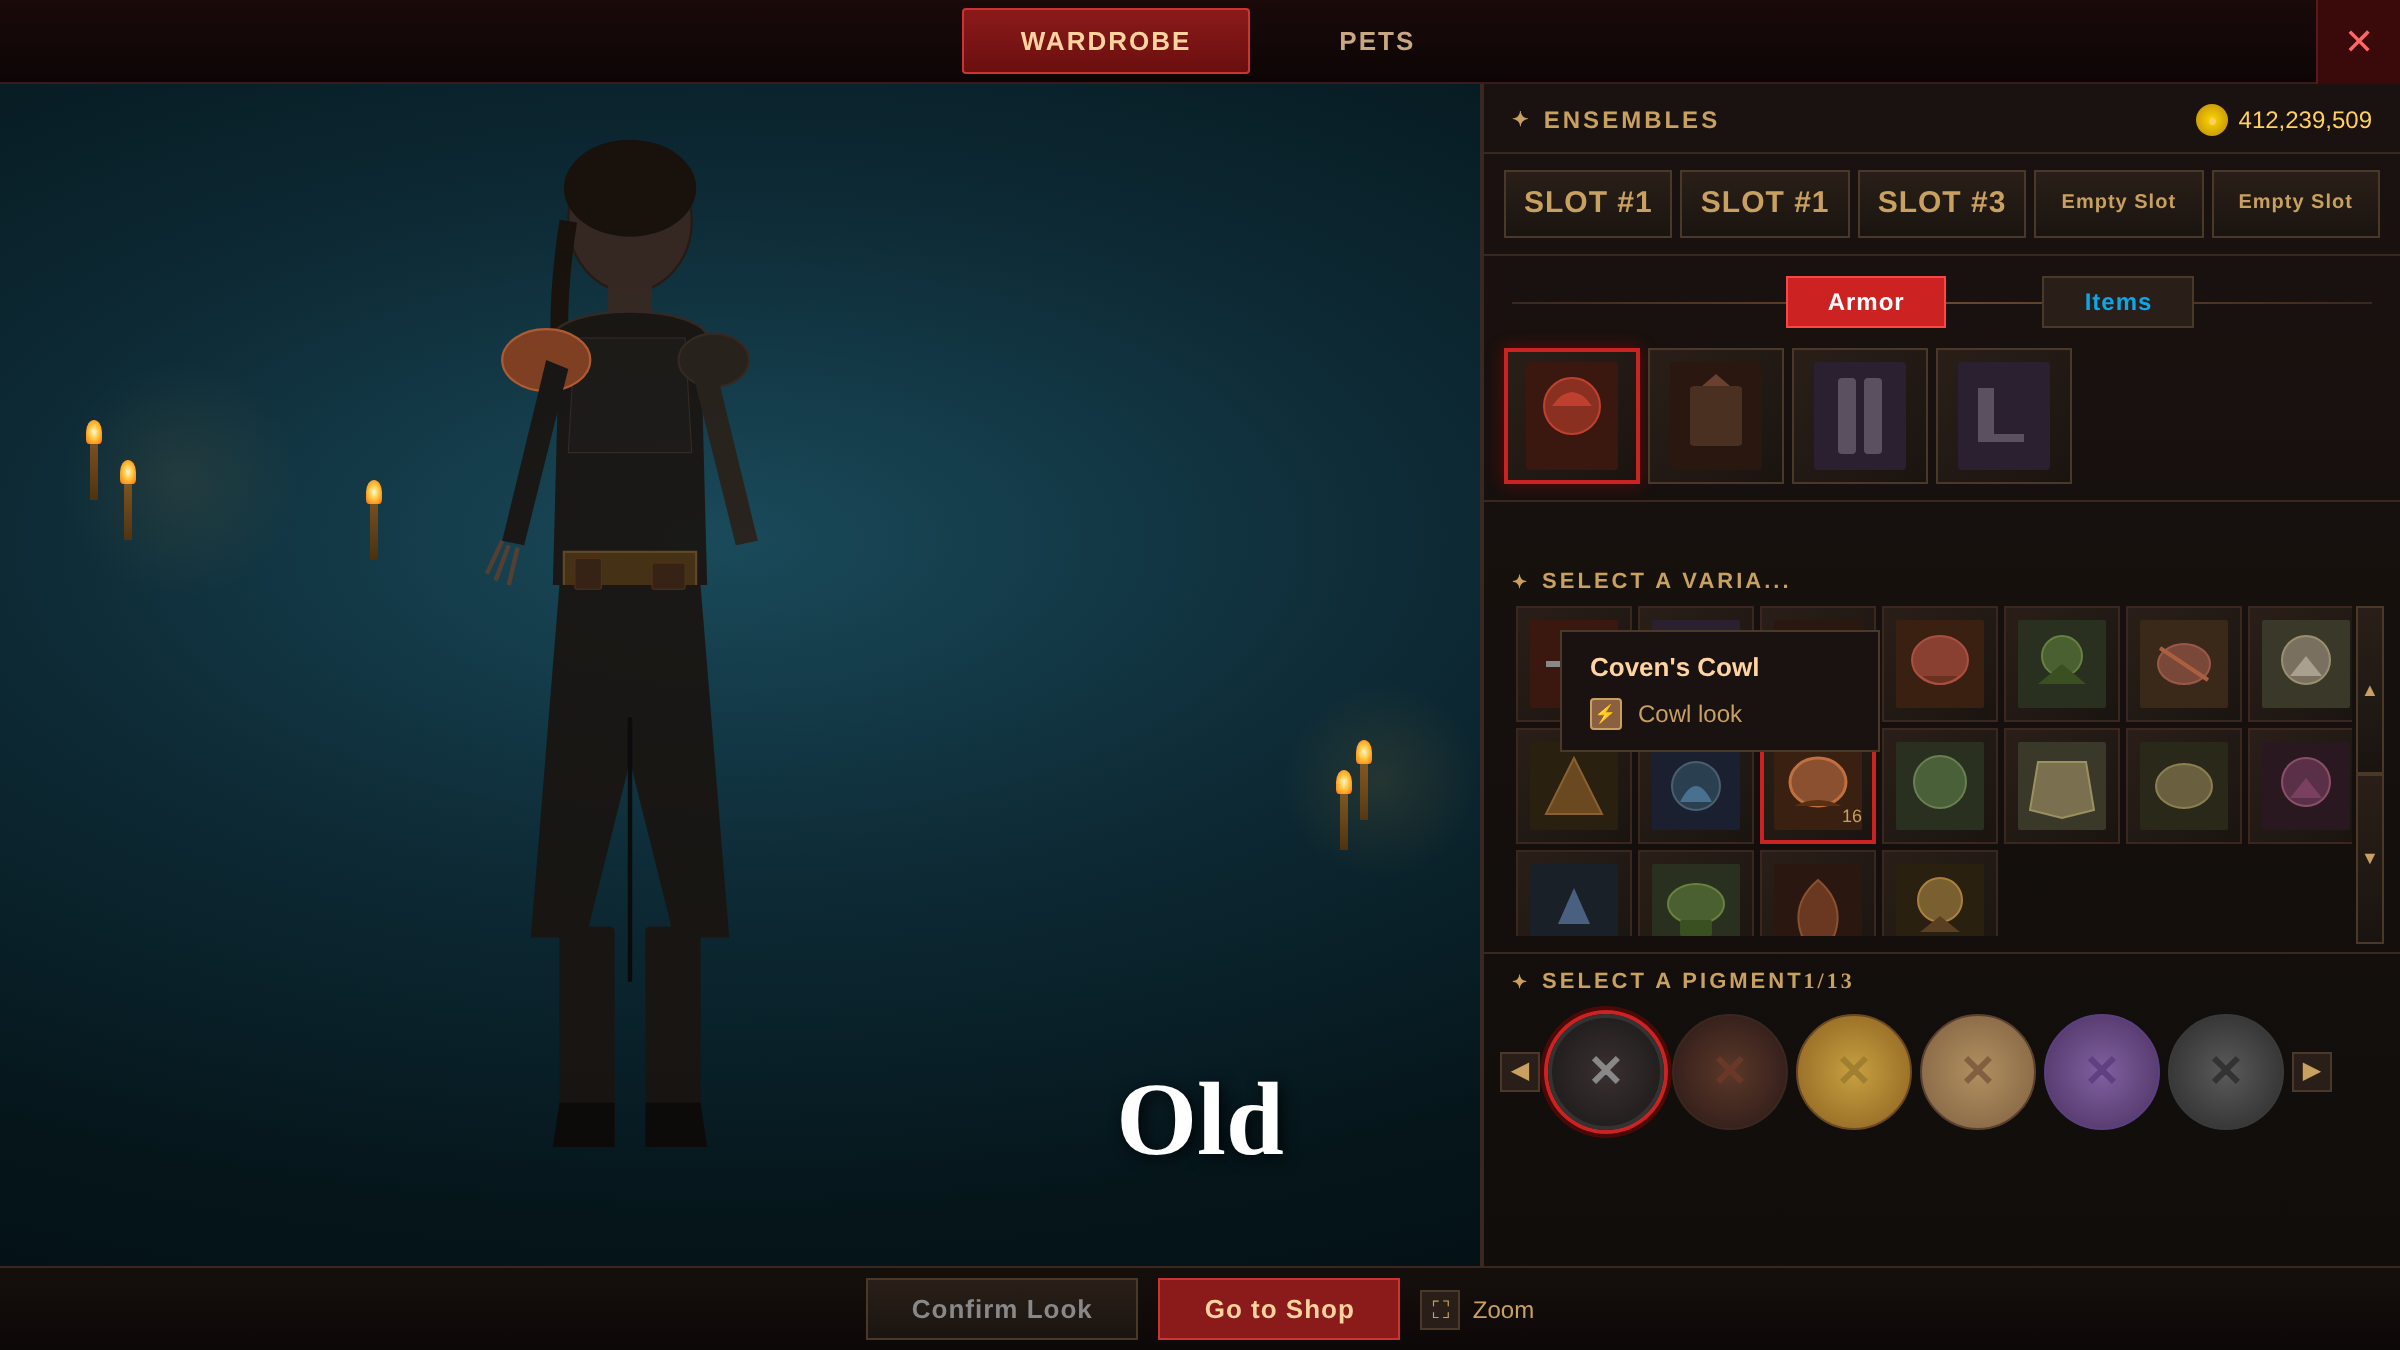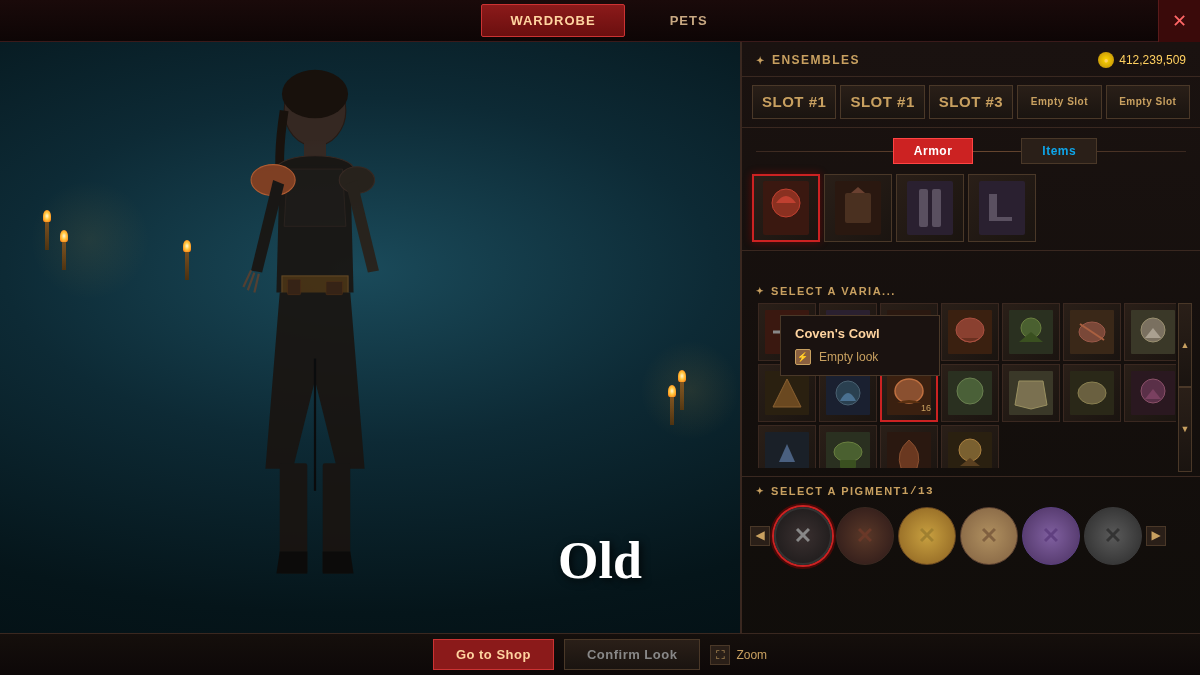--- a/index.html
+++ b/index.html
@@ -369,21 +369,21 @@
     }
 
     #pigment-header-left::before {
       content: '✦';
       font-size: 9px;
     }
 
     #pigment-count {
       color: #c8a060;
       font-size: 11px;
-      font-family: Liberation Mono, monospace;
+      font-family: Liberation Serif, serif;
     }
 
     
     #pigment-row {
       display: flex;
       align-items: center;
       gap: 4px;
       padding: 4px 8px;
     }
 
@@ -830,24 +830,24 @@
 
     <div class="pigment-arrow">▶</div>
   </div>
 
 </div>
 
 <div id="tooltip">
   <div id="tooltip-title">Coven's Cowl</div>
   <div id="tooltip-apply">
     <div id="tooltip-icon">⚡</div>
-    <span>Empty look</span>
+    <span>Cowl look</span>
   </div>
 </div>
 
 <div id="bottom-bar">
+  <button class="bottom-btn confirm">Confirm Look</button>
   <button class="bottom-btn go-shop">Go to Shop</button>
-  <button class="bottom-btn confirm">Confirm Look</button>
   <div id="zoom-btn">
     <div id="zoom-icon">⛶</div>
     <span>Zoom</span>
   </div>
 </div>
 
 </body></html>

